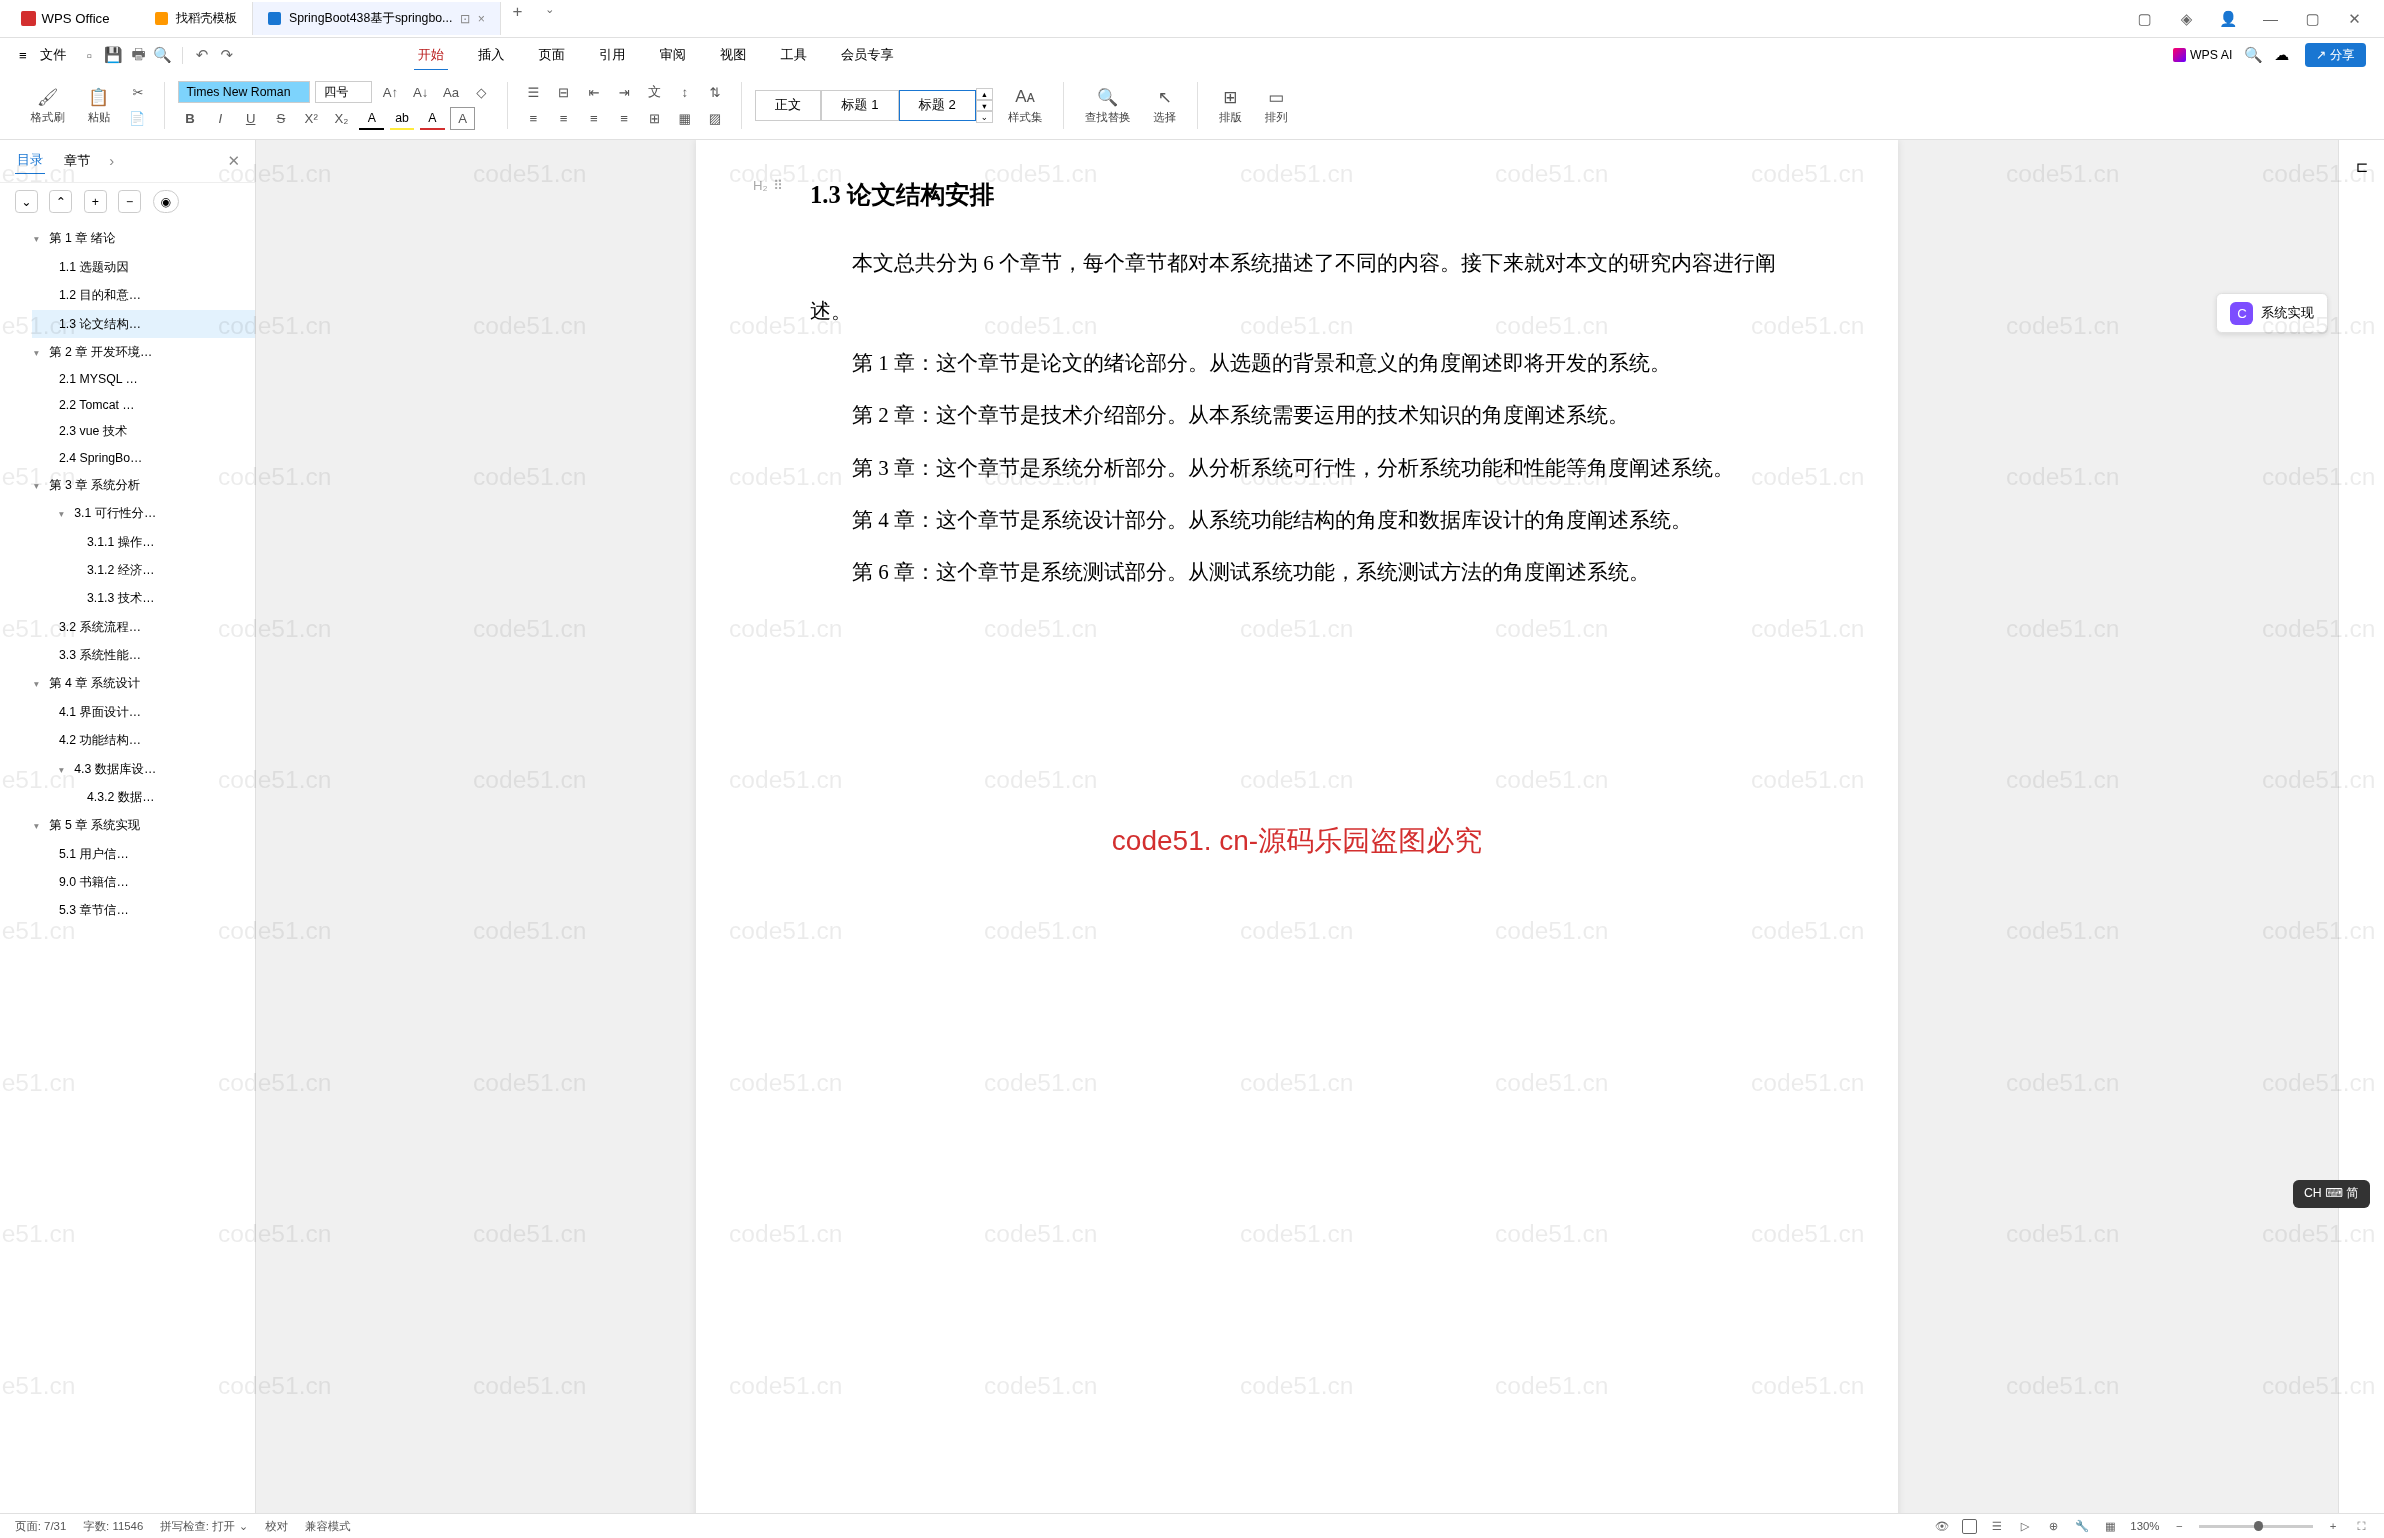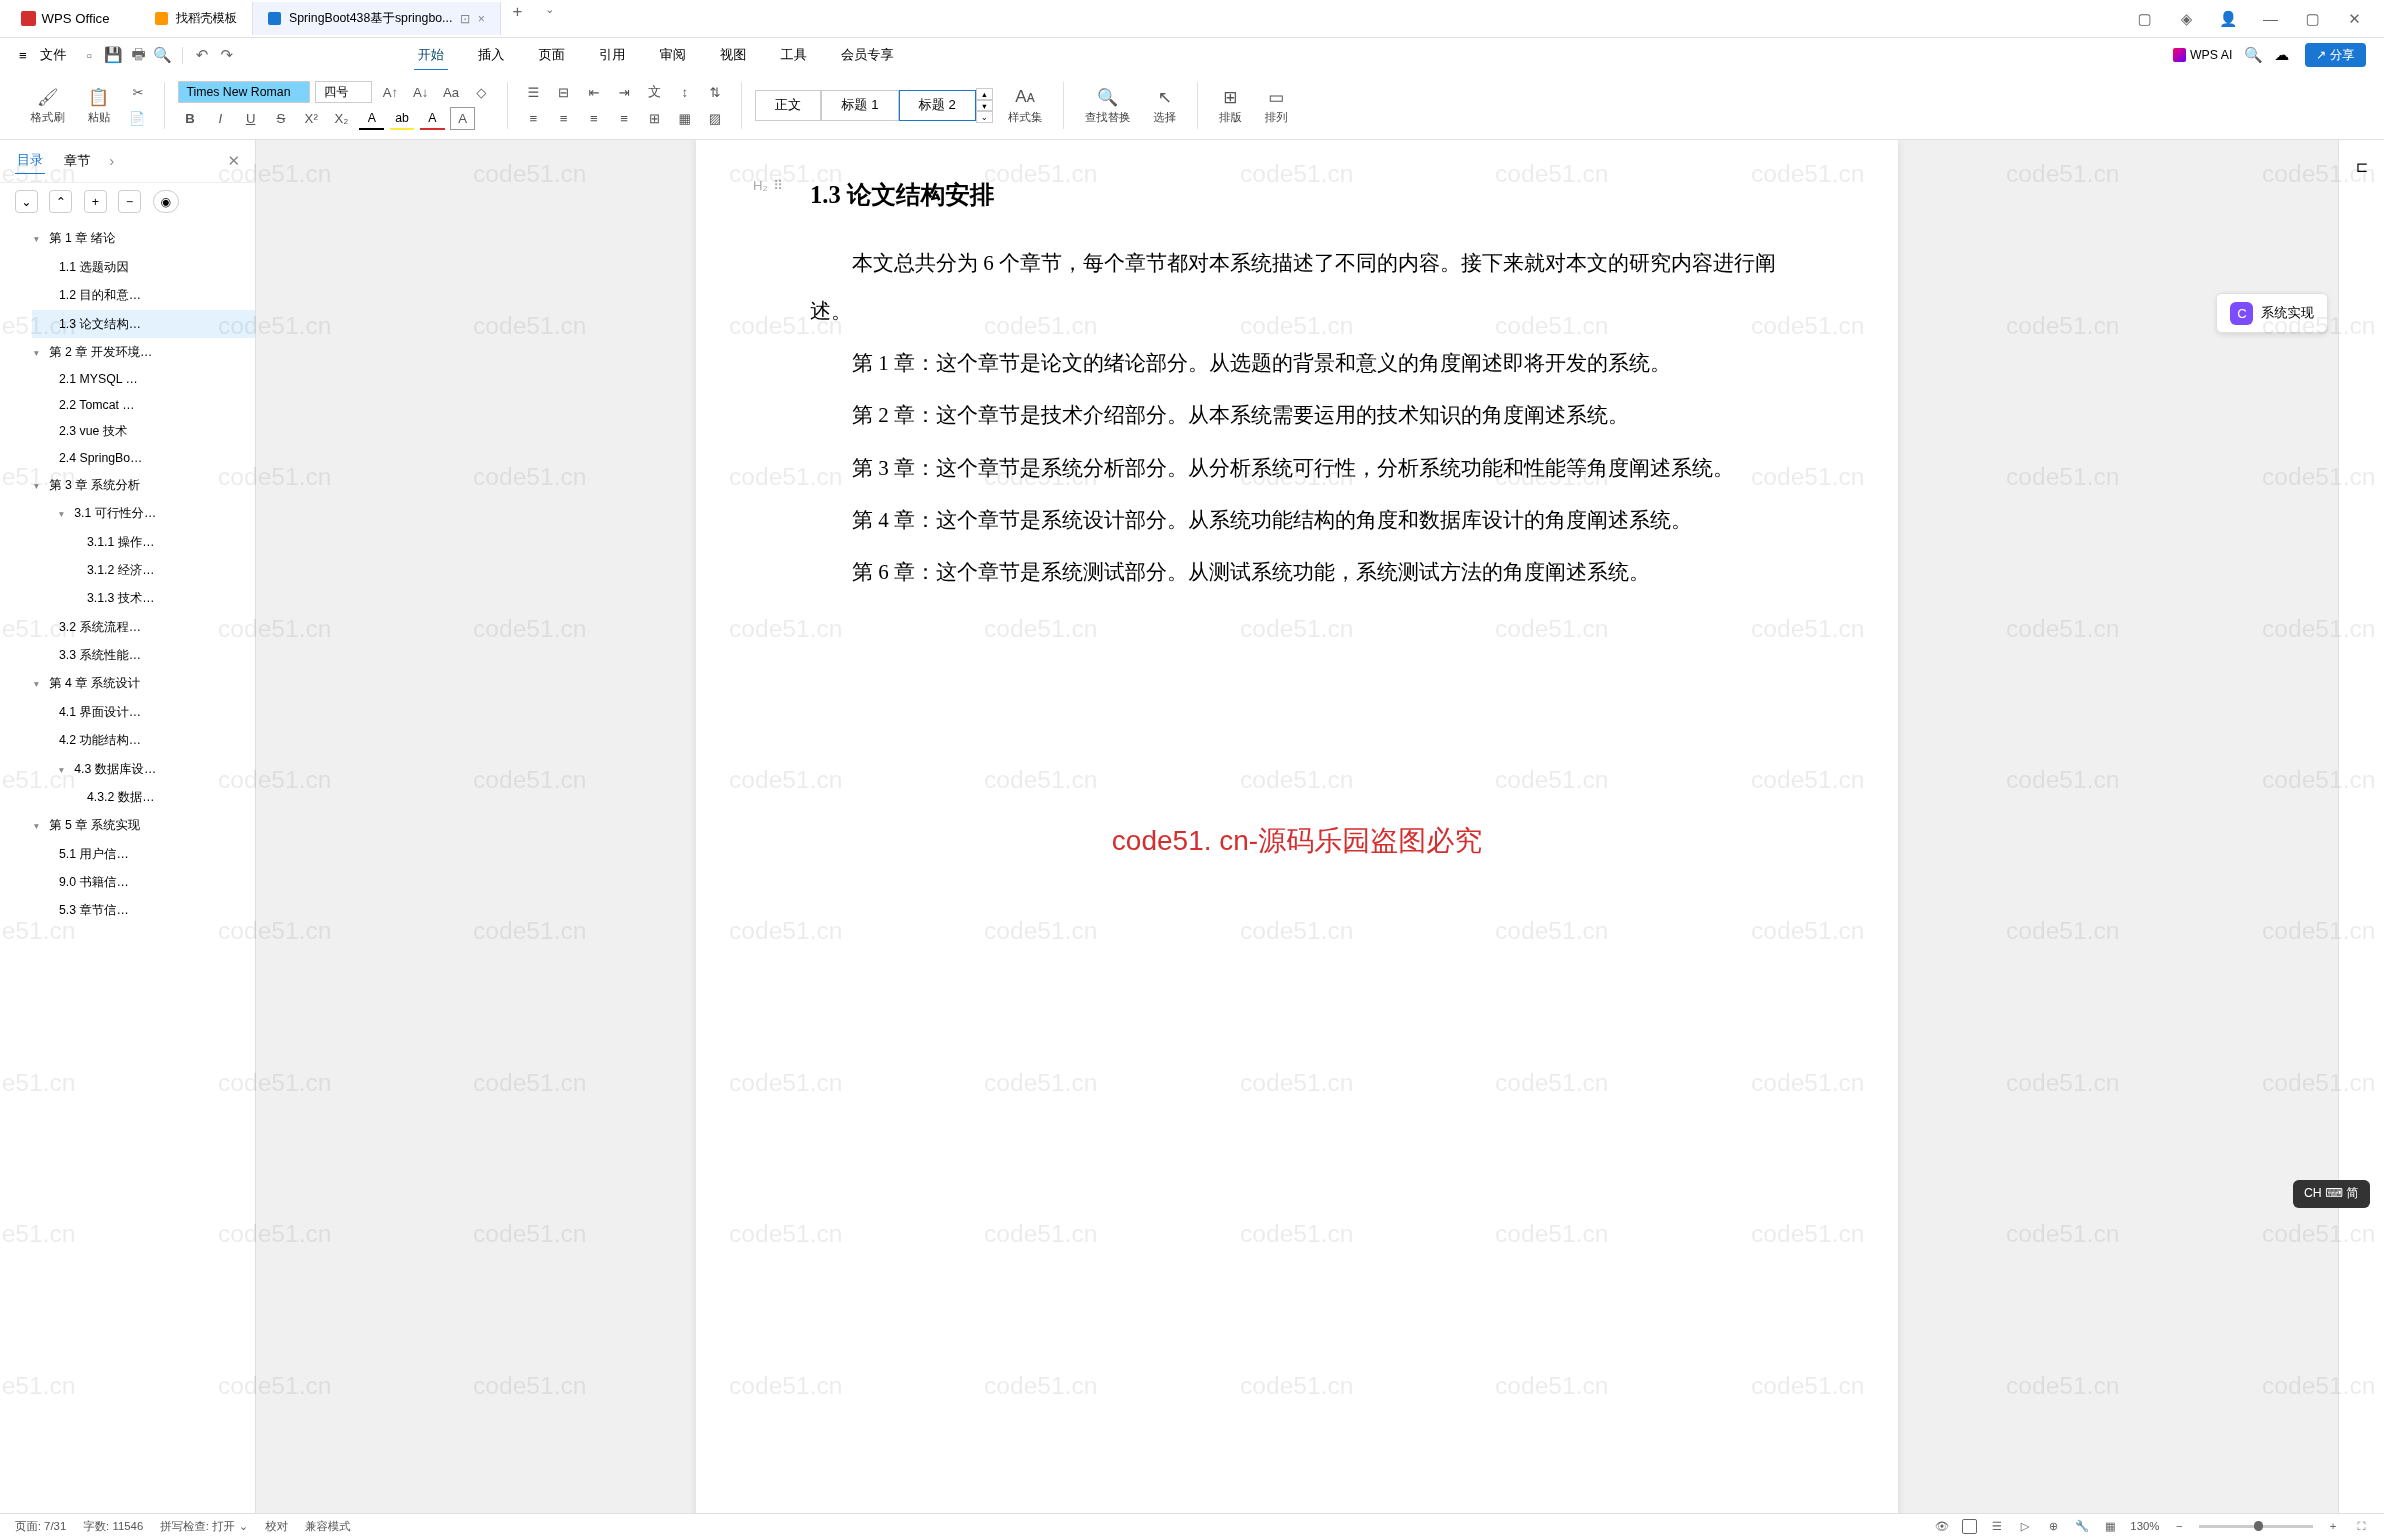--- a/index.html
+++ b/index.html
@@ -23,21 +23,21 @@
 
 
 .menubar { height: 34px; background: #fff; display: flex; align-items: center; padding: 0 19px; gap: 7.6px; }
 .menu-left { display: flex; align-items: center; gap: 5.7px; }
 .hamburger { font-size: 13.2px; }
 .file-menu { font-size: 13.2px; padding: 3.8px 7.6px; }
 .menu-icon { width: 19px; height: 19px; color: #666; display: flex; align-items: center; justify-content: center; }
 .menu-sep { width: 0.9px; height: 17px; background: #ddd; margin: 0 3.8px; }
 .menu-tabs { display: flex; gap: 26.5px; margin-left: 170px; }
 .menu-tab { font-size: 13.2px; padding: 5.7px 3.8px; cursor: pointer; }
-.menu-tab.active { color: #0c4a6e; border-bottom: 1.9px solid #1976d2; font-weight: 500; }
+.menu-tab.active { color: #b91c1c; border-bottom: 1.9px solid #1976d2; font-weight: 500; }
 .menu-right { margin-left: auto; display: flex; align-items: center; gap: 11.4px; }
 .wps-ai { display: flex; align-items: center; gap: 3.8px; font-size: 12.3px; }
 .wps-ai-icon { width: 13.2px; height: 13.2px; background: linear-gradient(135deg, #f06, #60f); border-radius: 1.9px; }
 .share-btn { background: #1976d2; color: #fff; padding: 3.8px 11.4px; border-radius: 3.8px; font-size: 12.3px; display: flex; align-items: center; gap: 3.8px; }
 .cloud-icon { width: 19px; height: 19px; }
 
 
 .ribbon { height: 68px; background: #fff; display: flex; align-items: center; padding: 0 23px; gap: 7.6px; border-bottom: 0.9px solid #e0e0e0; }
 .ribbon-btn-lg { display: flex; flex-direction: column; align-items: center; gap: 1.9px; padding: 3.8px 7.6px; cursor: pointer; }
 .ribbon-icon-lg { width: 23px; height: 23px; display: flex; align-items: center; justify-content: center; font-size: 17px; color: #555; }

